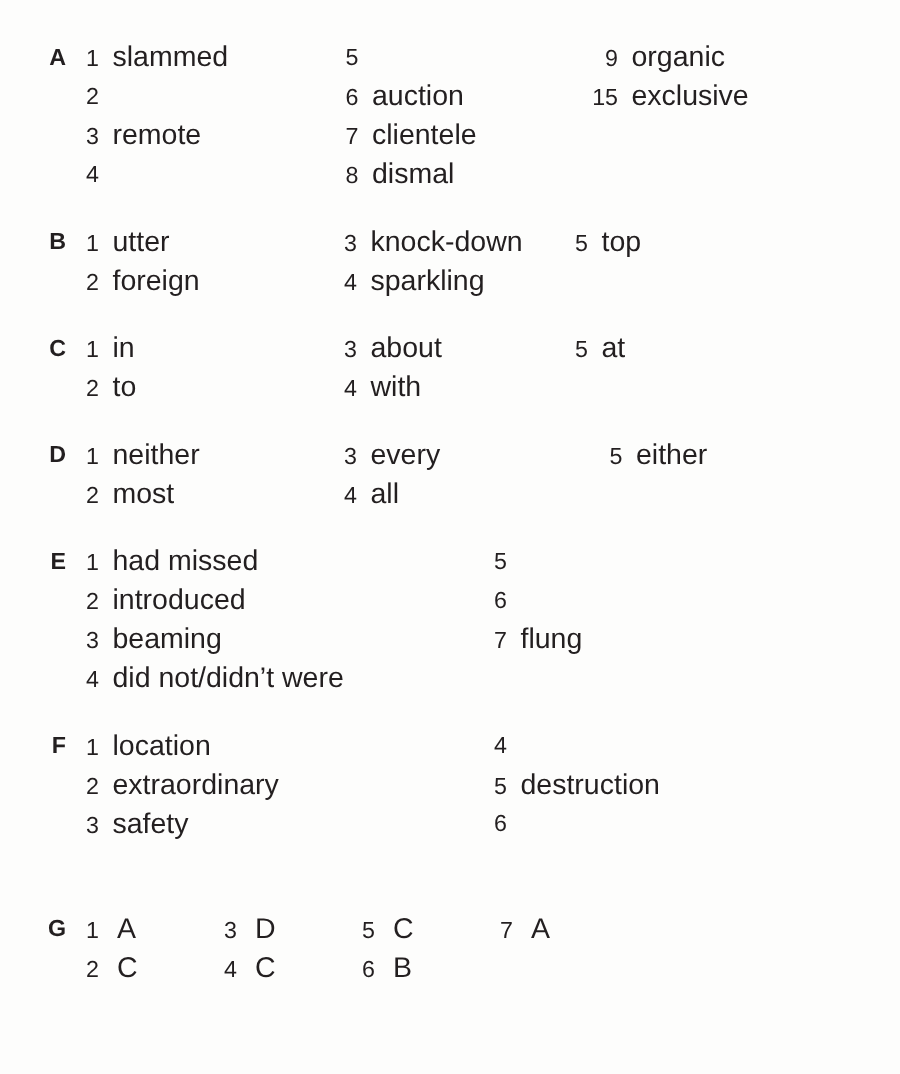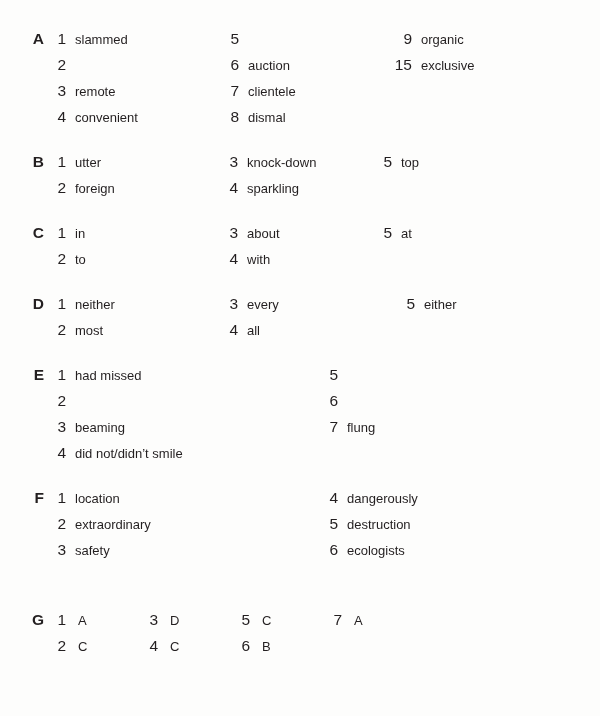--- a/index.html
+++ b/index.html
@@ -49,21 +49,21 @@
     height: 26px;
     white-space: nowrap;
   }
   .entry-num {
     min-width: 22px;
     text-align: right;
     font-size: 15.5px;
     padding-right: 9px;
   }
   .entry-text {
-    font-size: 13px;
+    font-size: 19px;
     text-align: center;
   }
 
   
   .sec-A .col { width: 173px; }
   .sec-A .col:last-child { width: auto; }
 
   .sec-B .col { width: 172px; }
   .sec-B .col:nth-child(2) { width: 154px; }
   .sec-B .col:last-child { width: auto; }
@@ -100,21 +100,20 @@
           </div>
           <div class="entry">
             <span class="entry-num">2</span>
           </div>
           <div class="entry">
             <span class="entry-num">3</span>
             <span class="entry-text">remote</span>
           </div>
           <div class="entry">
             <span class="entry-num">4</span>
-            <span class="entry-text">convenient</span>
           </div>
         </div>
         <div class="col">
           <div class="entry">
             <span class="entry-num">5</span>
           </div>
           <div class="entry">
             <span class="entry-num">6</span>
             <span class="entry-text">auction</span>
           </div>
@@ -235,28 +234,29 @@
     <div class="section sec-E">
       <div class="section-letter">E</div>
       <div class="columns">
         <div class="col">
           <div class="entry">
             <span class="entry-num">1</span>
             <span class="entry-text">had missed</span>
           </div>
           <div class="entry">
             <span class="entry-num">2</span>
+            <span class="entry-text">introduced</span>
           </div>
           <div class="entry">
             <span class="entry-num">3</span>
             <span class="entry-text">beaming</span>
           </div>
           <div class="entry">
             <span class="entry-num">4</span>
-            <span class="entry-text">did not/didn’t smile</span>
+            <span class="entry-text">did not/didn’t were</span>
           </div>
         </div>
         <div class="col">
           <div class="entry">
             <span class="entry-num">5</span>
           </div>
           <div class="entry">
             <span class="entry-num">6</span>
           </div>
           <div class="entry">
@@ -279,29 +279,27 @@
             <span class="entry-text">extraordinary</span>
           </div>
           <div class="entry">
             <span class="entry-num">3</span>
             <span class="entry-text">safety</span>
           </div>
         </div>
         <div class="col">
           <div class="entry">
             <span class="entry-num">4</span>
-            <span class="entry-text">dangerously</span>
           </div>
           <div class="entry">
             <span class="entry-num">5</span>
             <span class="entry-text">destruction</span>
           </div>
           <div class="entry">
             <span class="entry-num">6</span>
-            <span class="entry-text">ecologists</span>
           </div>
         </div>
       </div>
     </div>
     <div class="section sec-G gap-large">
       <div class="section-letter">G</div>
       <div class="columns">
         <div class="col">
           <div class="entry">
             <span class="entry-num">1</span>

